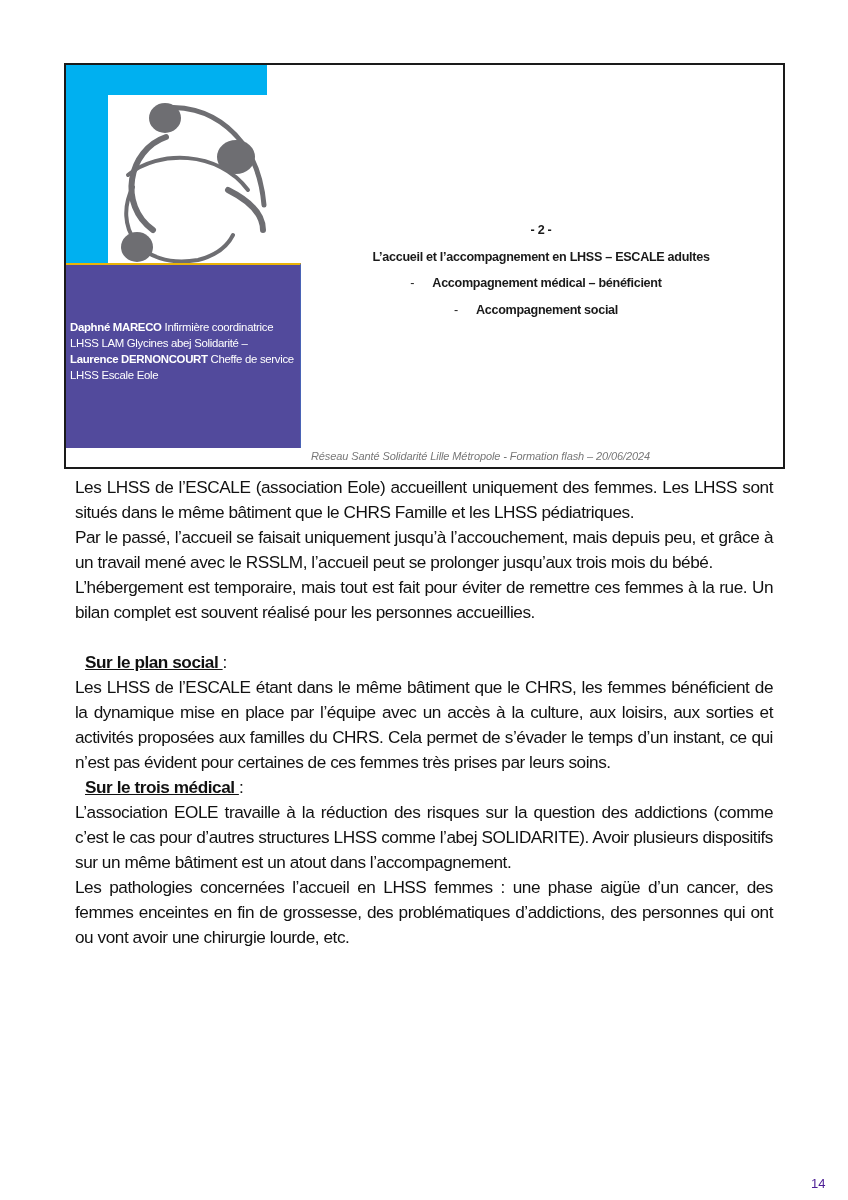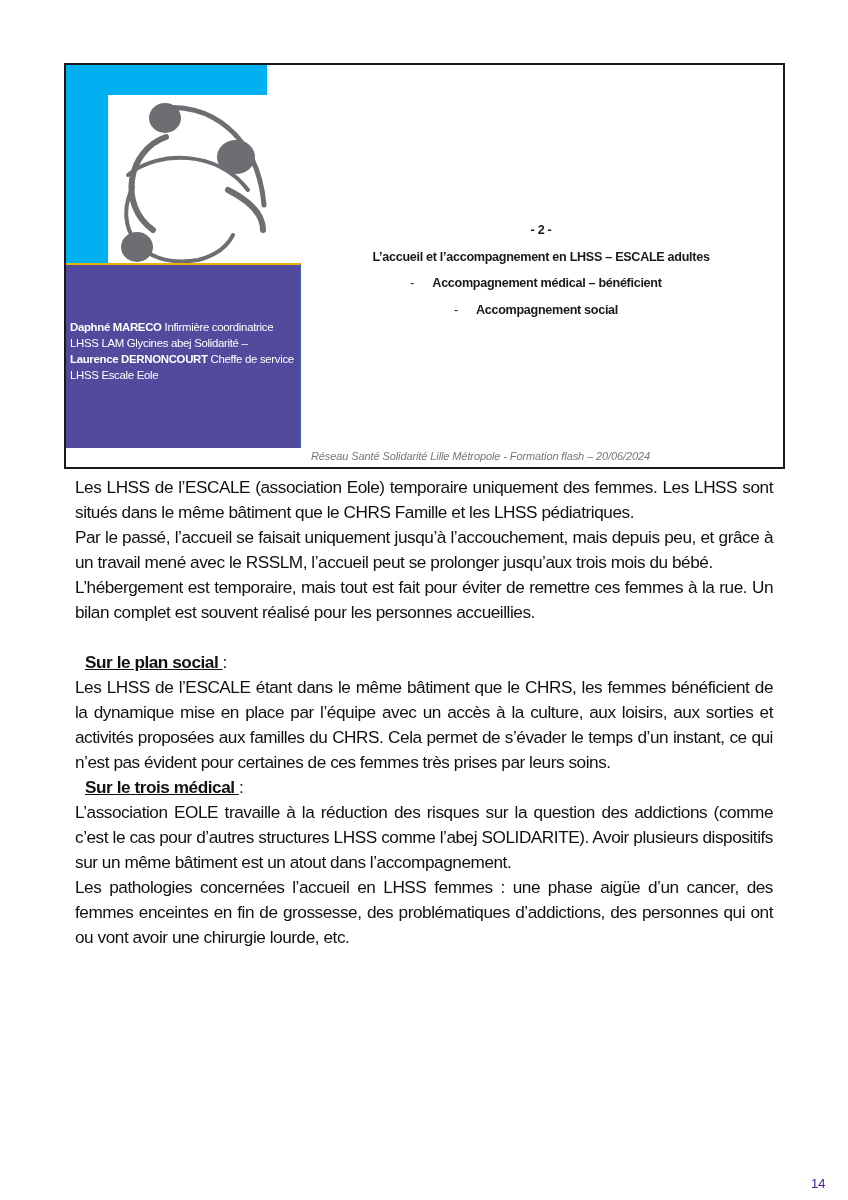--- a/index.html
+++ b/index.html
@@ -76,21 +76,21 @@
       <span class="bullet">-</span><span>Accompagnement médical – bénéficient</span>
     </div>
     <div class="line" style="padding-right: 10px;">
       <span class="bullet">-</span><span>Accompagnement social</span>
     </div>
   </div>
   <div class="footer-note">Réseau Santé Solidarité Lille Métropole  - Formation flash – 20/06/2024</div>
 </div>
 
 <div class="body-text">
-  <p>Les LHSS de l’ESCALE (association Eole) temporaire uniquement des femmes. Les LHSS sont situés dans le même bâtiment que le CHRS Famille et les LHSS pédiatriques.</p>
+  <p>Les LHSS de l’ESCALE (association Eole) accueillent uniquement des femmes. Les LHSS sont situés dans le même bâtiment que le CHRS Famille et les LHSS pédiatriques.</p>
   <p>Par le passé, l’accueil se faisait uniquement jusqu’à l’accouchement, mais depuis peu, et grâce à un travail mené avec le RSSLM, l’accueil peut se prolonger jusqu’aux trois mois du bébé.</p>
   <p>L’hébergement est temporaire, mais tout est fait pour éviter de remettre ces femmes à la rue. Un bilan complet est souvent réalisé pour les personnes accueillies.</p>
   <div class="spacer"></div>
   <p><span class="section-title">Sur le plan social </span><span>:</span></p>
   <p>Les LHSS de l’ESCALE étant dans le même bâtiment que le CHRS, les femmes bénéficient de la dynamique mise en place par l’équipe avec un accès à la culture, aux loisirs, aux sorties et activités proposées aux familles du CHRS. Cela permet de s’évader le temps d’un instant, ce qui n’est pas évident pour certaines de ces femmes très prises par leurs soins.</p>
   <p><span class="section-title">Sur le trois médical </span><span>:</span></p>
   <p>L’association EOLE travaille à la réduction des risques sur la question des addictions (comme c’est le cas pour d’autres structures LHSS comme l’abej SOLIDARITE). Avoir plusieurs dispositifs sur un même bâtiment est un atout dans l’accompagnement.</p>
   <p>Les pathologies concernées l’accueil en LHSS femmes : une phase aigüe d’un cancer, des femmes enceintes en fin de grossesse, des problématiques d’addictions, des personnes qui ont ou vont avoir une chirurgie lourde, etc.</p>
 </div>
 

